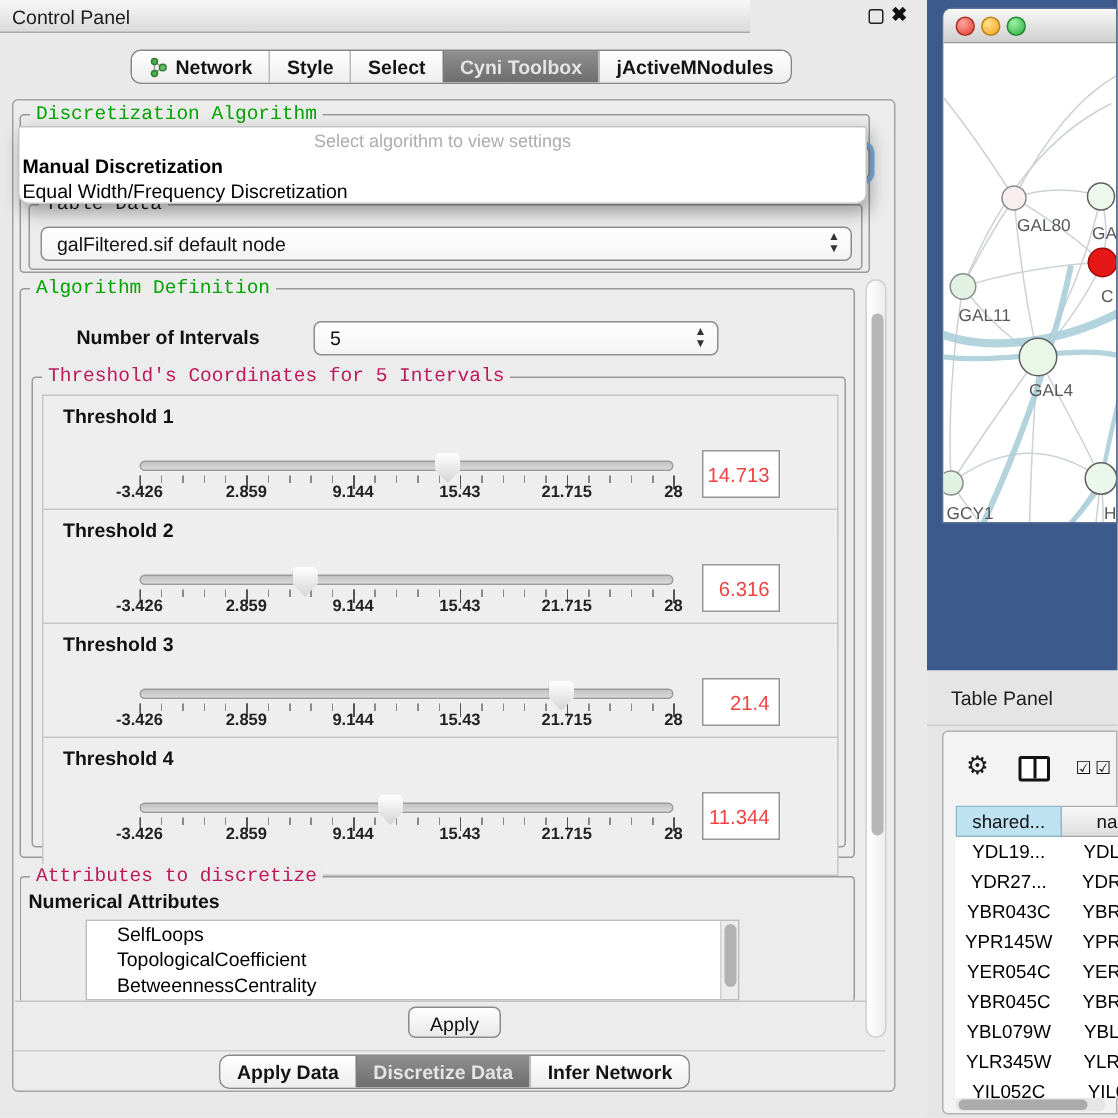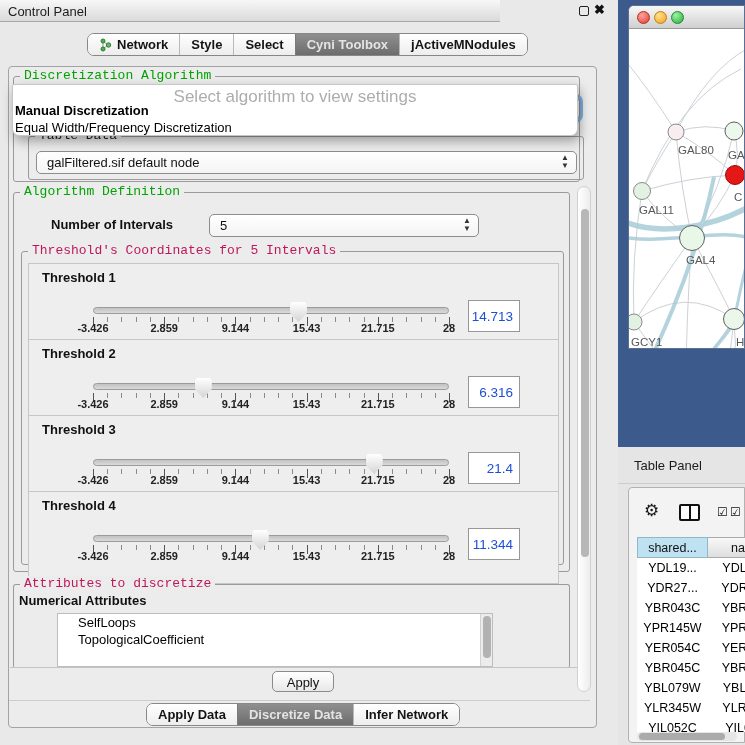--- a/index.html
+++ b/index.html
@@ -32,21 +32,21 @@
 
   .combo{position:absolute;background:linear-gradient(#ffffff,#f4f4f4);
     border:1px solid #8d8d8d;border-radius:5px;font-size:13px;color:#111;}
   .combo .val{position:absolute;left:10px;top:3px;white-space:nowrap;}
   .spin{position:absolute;right:7px;top:2px;display:flex;flex-direction:column;line-height:8px;
     font-size:8px;color:#333;}
 
   
   #algo-popup{position:absolute;left:12px;top:84px;width:566px;height:52px;background:#ffffff;
     border:1px solid #c6c6c6;border-radius:2px 2px 7px 7px;box-shadow:2px 5px 12px rgba(0,0,0,.35);z-index:60;}
-  #algo-popup .ph{position:absolute;left:0;right:0;top:2px;text-align:center;color:#adadad;font-size:17px;}
+  #algo-popup .ph{position:absolute;left:0;right:0;top:2px;text-align:center;color:#adadad;font-size:12px;}
   #algo-popup .opts{position:absolute;left:2px;top:17px;right:2px;}
   #algo-popup .opt{font-size:13px;color:#000;padding:1px 0;white-space:nowrap;}
   #algo-popup .opt.b{font-weight:700;}
 
   
   #algo-combo{left:20px;top:97px;width:560px;height:23px;box-shadow:0 0 0 3px #7fadde;z-index:10;}
 
   
   .th-row{position:absolute;left:6px;width:531px;height:93px;background:#eeeeee;border:1px solid #c6c6c6;}
   .th-label{position:absolute;left:13px;top:6px;font-size:13px;font-weight:700;color:#111;}
@@ -55,21 +55,21 @@
   .ticks-minor{position:absolute;left:64px;top:53px;width:357px;height:5px;
     background:repeating-linear-gradient(to right,#8a8a8a 0 1px,transparent 1px 14.24px);}
   .ticks-major{position:absolute;left:64px;top:53px;width:357px;height:9px;
     background:repeating-linear-gradient(to right,#555 0 1px,transparent 1px 71.2px);}
   .thumb{position:absolute;top:38px;width:17px;height:20px;
     background:linear-gradient(#ffffff,#d4d4d4);
     clip-path:polygon(12% 0,88% 0,100% 14%,100% 55%,50% 100%,0 55%,0 14%);
     filter:drop-shadow(0 0 1px #7d7d7d);}
   .scale-lab{position:absolute;top:58px;transform:translateX(-50%);font-size:11px;font-weight:700;color:#222;white-space:nowrap;}
   .th-value{position:absolute;left:439px;top:36px;width:52px;height:32px;border:1px solid #979797;
-    background:#fff;font-family:"Liberation Sans",sans-serif;font-size:13.5px;text-align:right;padding-right:6px;color:#1d4ed8;}
+    background:#fff;font-family:"Liberation Sans",sans-serif;font-size:13.5px;text-align:right;padding-right:6px;color:#ef4444;}
 
   
   #attr-list{position:absolute;left:57px;top:613px;width:436px;height:54px;background:#fff;
     border:1px solid #bdbdbd;overflow:hidden;}
   #attr-list .item{font-size:13px;color:#000;padding:1px 0 1px 20px;white-space:nowrap;}
   #attr-sb{position:absolute;left:480px;top:614px;width:12px;height:52px;background:#ececec;border-left:1px solid #d2d2d2;}
   #attr-sb .thumb2{position:absolute;left:2px;top:2px;width:8px;height:42px;background:#b2b2b2;border-radius:4px;}
   .hline{position:absolute;background:#c4c4c4;height:1px;}
 
   #apply-btn{position:absolute;left:272px;top:671px;width:62px;height:21px;
@@ -159,21 +159,21 @@
   <div class="group" style="left:13px;top:76px;width:567px;height:106px;">
     <span class="legend green">Discretization Algorithm</span>
   </div>
   <div class="combo" id="algo-combo">
     <span class="spin">
         <span>▲</span>
         <span>▼</span>
       </span>
   </div>
 
-  <div class="group" style="left:19px;top:136px;width:556px;height:44px;margin-left:9px;">
+  <div class="group" style="left:19px;top:136px;width:556px;height:44px;">
     <span class="legend dark">Table Data</span>
     <div class="combo" style="left:7px;top:14px;width:541px;height:23px;">
       <span class="val">galFiltered.sif default node</span>
       <span class="spin">
           <span>▲</span>
           <span>▼</span>
         </span>
     </div>
   </div>
 
@@ -258,20 +258,21 @@
       </div>
   </div>
 
   <div class="group" style="left:13px;top:584px;width:557px;height:84px;border-bottom:none;">
     <span class="legend blue">Attributes to discretize</span>
     <span style="position:absolute;left:5px;top:8px;font-size:13px;font-weight:700;color:#111;">Numerical Attributes</span>
   </div>
   <div id="attr-list">
       <div class="item">SelfLoops</div>
       <div class="item">TopologicalCoefficient</div>
+      <div class="item">BetweennessCentrality</div>
     </div>
   <div id="attr-sb">
       <div class="thumb2"></div>
     </div>
 
   <div class="hline" style="left:10px;top:667px;width:570px;"></div>
   <button id="apply-btn">Apply</button>
   <div class="hline" style="left:9px;top:700px;width:581px;background:#cccccc;"></div>
 
   <div class="seg" id="bottom-tabs" style="left:146px;top:703px;">

